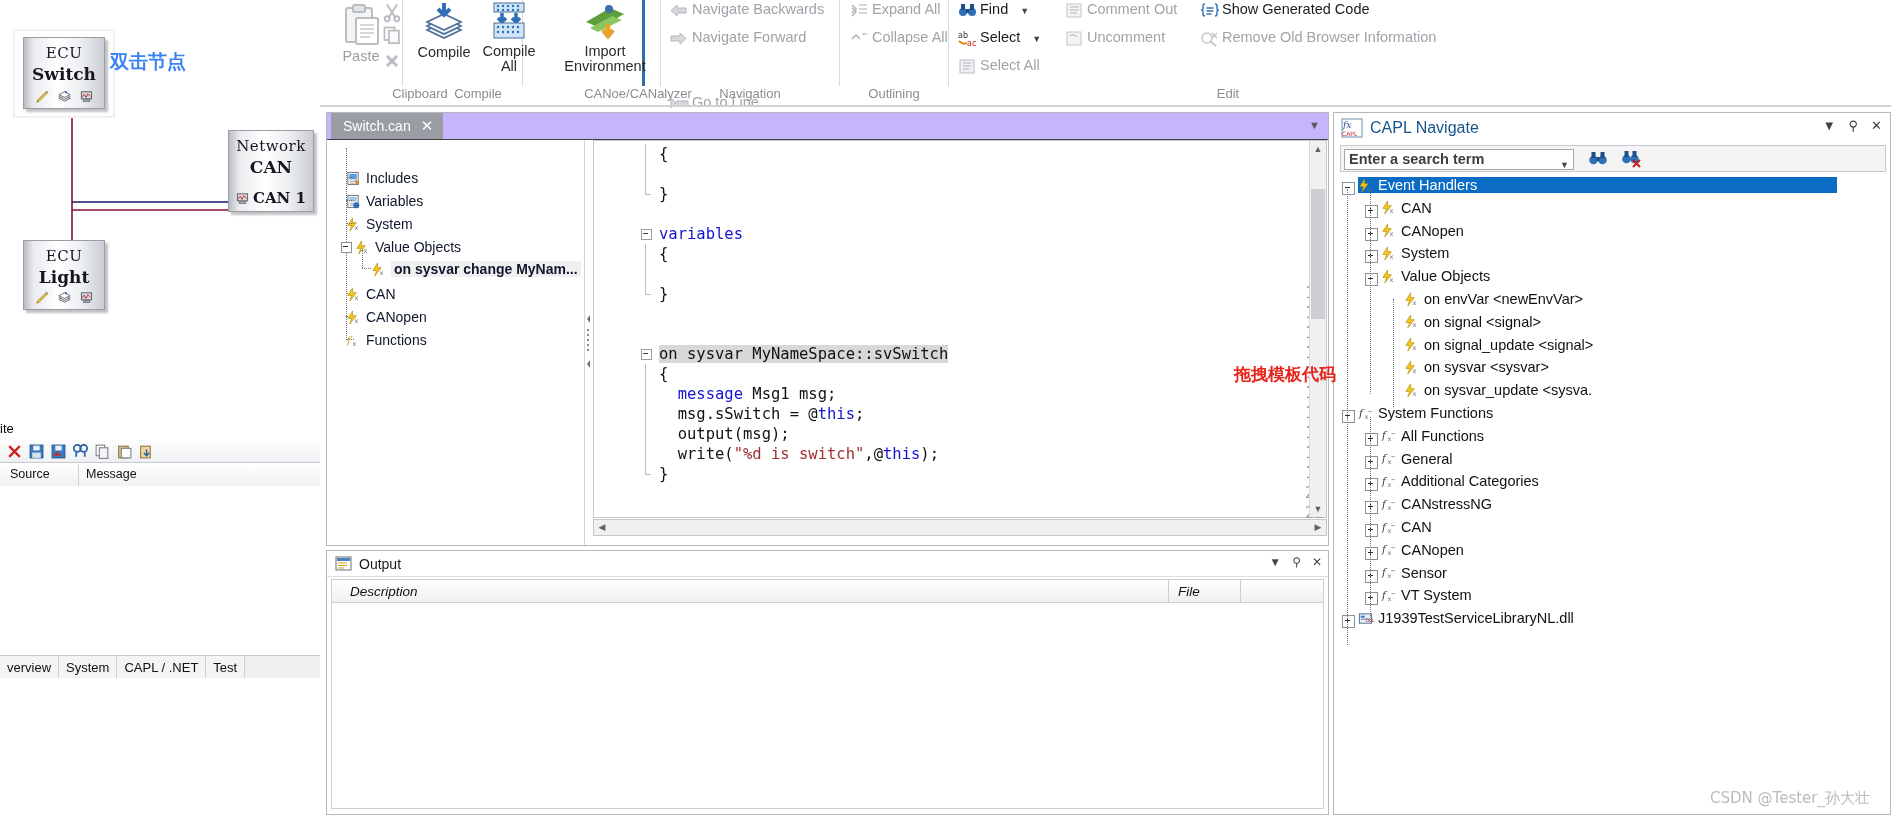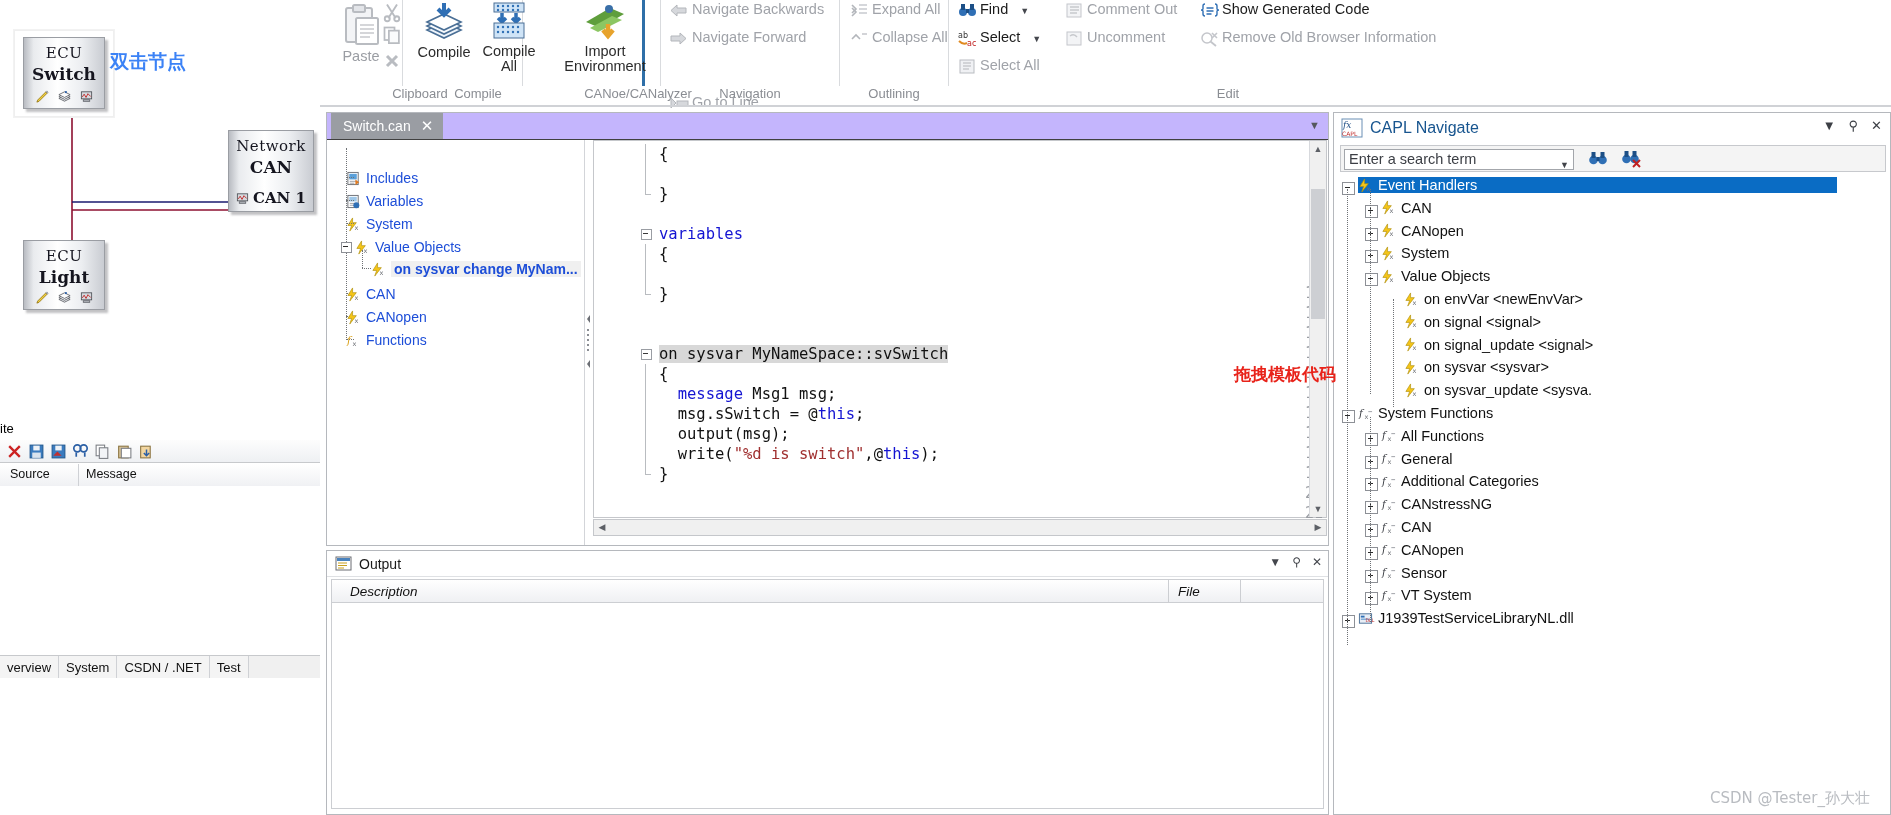--- a/index.html
+++ b/index.html
@@ -62,21 +62,21 @@
   
   #editor-win{position:absolute;left:326px;top:112px;width:1003px;height:434px;background:#fff;
      border:1px solid #b5b8bd;box-sizing:border-box;}
   #tabstrip{position:absolute;left:0;top:0;width:1001px;height:26px;background:#c4b5fd;border-bottom:1px solid #404040;}
   #file-tab{position:absolute;left:4px;top:0;height:26px;background:#9a9da3;color:#fff;
      padding:0 10px 0 12px;line-height:26px;font-size:14px;display:flex;align-items:center;gap:10px;}
   #file-tab .x{font-size:15px;color:#fff;}
   #tab-dropdown{position:absolute;right:8px;top:6px;color:#55585e;font-size:11px;}
   #tree-pane{position:absolute;left:1px;top:27px;width:256px;height:405px;background:#fff;overflow:hidden;
      border-right:1px solid #d3d5d9;}
-  .tnode{position:absolute;font-size:14px;color:#1d4ed8;white-space:nowrap;display:flex;align-items:center;gap:5px;text-align:right;}
+  .tnode{position:absolute;font-size:14px;color:#0f172a;white-space:nowrap;display:flex;align-items:center;gap:5px;text-align:right;}
   .tnode .lab{font-family:"Liberation Sans",sans-serif;}
   .tnode.sel .lab{font-weight:bold;background:#f0f0f0;padding:0 3px;}
   .tdash{position:absolute;border-left:1px dotted #6f7276;}
   .tdashh{position:absolute;border-top:1px dotted #6f7276;}
   .expander{position:absolute;width:9px;height:9px;border:1px solid #8d9096;background:#fff;}
   .expander:before{content:"";position:absolute;left:1px;top:3px;width:5px;height:1px;background:#2b2b2b;}
 
   #splitter{position:absolute;left:258px;top:27px;width:8px;height:405px;background:#fff;}
   #splitter .grip{position:absolute;left:2px;top:175px;width:4px;height:55px;}
 
@@ -115,21 +115,21 @@
   #out-body{position:absolute;left:4px;top:52px;width:993px;height:206px;background:#fff;
      border:1px solid #ccced2;border-top:0;box-sizing:border-box;}
 
   
   #capl-panel{position:absolute;left:1333px;top:112px;width:558px;height:703px;background:#fff;
      border:1px solid #b5b8bd;box-sizing:border-box;}
   #capl-head{position:absolute;left:0;top:0;width:556px;height:30px;display:flex;align-items:center;gap:7px;padding-left:7px;box-sizing:border-box;}
   #capl-head .t{font-size:16px;color:#18558f;}
   #capl-head .ctrls{position:absolute;right:8px;top:5px;display:flex;gap:13px;color:#3c3f45;font-size:13px;}
   #capl-search{position:absolute;left:6px;top:32px;width:546px;height:27px;
-     background:#f4f4f4;border:1px solid #c7c9cd;box-sizing:border-box;}
+     background:#f4f4f4;border:1px solid #c7c9cd;box-sizing:border-box;font-weight:bold;}
   #search-box{position:absolute;left:3px;top:3px;width:230px;height:21px;background:#fff;border:1px solid #a3a6ab;box-sizing:border-box;
      font-size:14.5px;color:#3b3e44;padding-left:4px;line-height:19px;}
   #search-box .cv{position:absolute;right:4px;top:6px;color:#41444a;font-size:9px;}
   #capl-search .sbtn{position:absolute;top:4px;width:20px;height:19px;}
   #capl-tree{position:absolute;left:2px;top:62px;width:552px;height:637px;overflow:hidden;background:#fff;}
   .rnode{position:absolute;font-size:14.5px;color:#111;white-space:nowrap;display:flex;align-items:center;gap:5px;}
   .rnode.sel{background:#0a6cc4;color:#fff;}
   .rexp{position:absolute;width:11px;height:11px;border:1px solid #8d9096;background:#fff;}
   .rexp:before{content:"";position:absolute;left:2px;top:4px;width:5px;height:1px;background:#2b2b2b;}
   .rexp.plus:after{content:"";position:absolute;left:4px;top:2px;width:1px;height:5px;background:#2b2b2b;}
@@ -263,21 +263,21 @@
       <span class="c" style="left:10px;">Source</span>
       <span class="sep" style="left:78px;"></span>
       <span class="c" style="left:86px;">Message</span>
     </div>
     <div id="write-body"></div>
   </div>
 
   <div id="left-tabs">
     <div class="ltab">verview</div>
     <div class="ltab">System</div>
-    <div class="ltab">CSDN / .NET</div>
+    <div class="ltab">CAPL / .NET</div>
     <div class="ltab">Test</div>
   </div>
 </div>
 
 <div id="ribbon">
   <div class="ribbon-left-edge"></div>
   <div class="ribbsep ribsep" style="left:82px;"></div>
   <div class="ribsep" style="left:202px;"></div>
   <div class="ribsep" style="left:340px;"></div>
   <div class="ribsep" style="left:519px;"></div>

